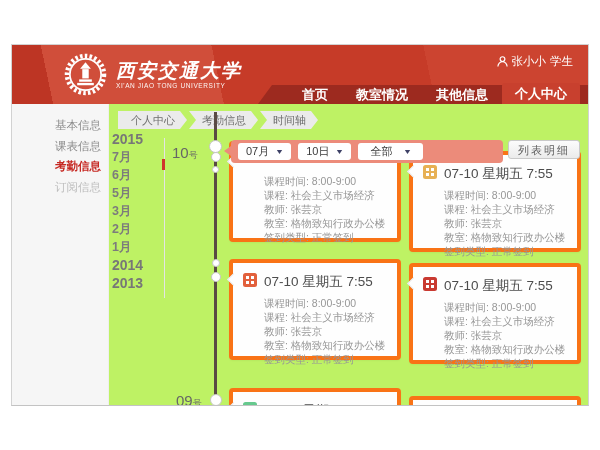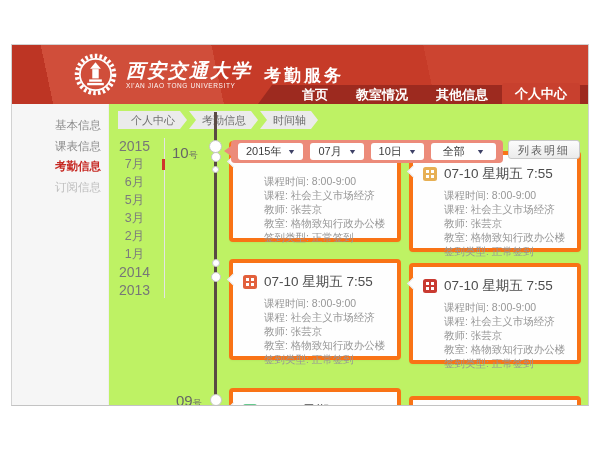--- a/index.html
+++ b/index.html
@@ -4,21 +4,21 @@
 <style>
   * { margin:0; padding:0; box-sizing:border-box; }
   html,body { width:600px; height:450px; background:#fff; font-family:"Liberation Sans","DejaVu Sans",sans-serif; overflow:hidden; }
 
   .mockup { position:absolute; left:11px; top:44px; width:578px; height:362px;
             border:1px solid #d2d2d2; border-bottom-color:#c3c3c3; background:#fdfdfd; overflow:hidden; }
 
   
   .hd { position:relative; width:100%; height:59px;
         background:linear-gradient(78deg,#bd3524 0 7%,#d04e3a 7% 36%,#c63b28 36% 72%,#cc4430 72% 100%); }
-  .logo-row { position:absolute; left:62px; top:8px; display:flex; align-items:center; color:#fff; }
+  .logo-row { position:absolute; left:52px; top:8px; display:flex; align-items:center; color:#fff; }
   .logo-svg { width:43px; height:43px; flex:0 0 auto; }
   .uni-block { margin-left:9px; }
   .uni-cn { font-family:"DejaVu Serif","Liberation Serif",serif; font-style:italic; font-weight:bold;
             font-size:19px; letter-spacing:2px; line-height:20px; }
   .uni-en { font-size:6.5px; letter-spacing:.6px; margin-top:2px; opacity:.95; }
   .app-title { margin-left:12px; font-size:17px; font-weight:bold; letter-spacing:3px; padding-top:2px; }
   .user { position:absolute; right:15px; top:9px; display:flex; align-items:center; gap:4px;
           color:#fff; font-size:11.5px; cursor:pointer; }
   .navstrip { position:absolute; right:0; bottom:0; width:330px; height:19px; background:#9d2a1f;
               clip-path:polygon(14px 0,100% 0,100% 100%,0 100%); }
@@ -35,21 +35,21 @@
   .side-item:first-child { margin-top:16px; }
   .side-item.active { color:#c62822; font-weight:bold; }
   .side-item.muted { color:#bcbcbc; }
 
   .crumbs { position:absolute; left:106px; top:7px; display:flex; }
   .crumb { height:18px; line-height:18px; background:#ebebeb; color:#6e6e6e; font-size:11px;
            padding:0 12px 0 13px; margin-right:2px; cursor:pointer;
            clip-path:polygon(0 0,calc(100% - 7px) 0,100% 50%,calc(100% - 7px) 100%,0 100%,7px 50%); }
   .crumb:first-child { clip-path:polygon(0 0,calc(100% - 7px) 0,100% 50%,calc(100% - 7px) 100%,0 100%); }
 
-  .years { position:absolute; left:100px; top:33px; width:45px; text-align:center; color:#7c7c7c; }
+  .years { position:absolute; left:100px; top:26px; width:45px; text-align:left; color:#7c7c7c;font-weight:bold; }
   .yitem { line-height:18px; font-size:12.5px; cursor:pointer; }
   .yitem.year { font-size:14px; color:#777; }
   .ydivider { position:absolute; left:152px; top:34px; width:1px; height:160px; background:#e4e4e4; }
   .ytick { position:absolute; left:150px; top:55px; width:3px; height:11px; background:#d0342c; }
 
   .daymark { position:absolute; color:#666; }
   .daymark .n { font-size:15px; }
   .daymark .s { font-size:9px; }
   #day10 { left:160px; top:40px; }
   #day09 { left:164px; top:288px; }
@@ -69,21 +69,21 @@
 
   .listbtn { position:absolute; left:496px; top:36px; height:19px; padding:0 9px; line-height:18px;
              background:linear-gradient(#fcfcfc,#ebebeb); border:1px solid #c9c9c9; border-radius:3px;
              font-size:11px; letter-spacing:2px; color:#5f5f5f; cursor:pointer; z-index:5; }
 
   
   .card { position:absolute; width:172px; background:#fefefe; border:4px solid #f97316; border-radius:4px;
           padding:10px 10px 8px; box-shadow:0 1px 2px rgba(0,0,0,.04); z-index:1; cursor:pointer; }
   .card::before { content:""; position:absolute; left:-4.5px; top:12px; width:8px; height:8px; background:#fefefe;
                   border-left:1px solid #e6e6e6; border-bottom:1px solid #e6e6e6; transform:rotate(45deg); }
-  .chead { display:flex; align-items:center; gap:7px; min-height:14px; }
+  .chead { display:flex; gap:7px; min-height:14px; }
   .cicon { position:relative; width:14px; height:14px; border-radius:2.5px; flex:0 0 auto; }
   .cicon::before { content:""; position:absolute; left:3px; top:3px; width:3px; height:3px; background:#fff;
                    box-shadow:5px 0 0 #fff,0 5px 0 #fff,5px 5px 0 #fff; }
   .ctitle { font-size:13.5px; color:#4c4c4c; white-space:nowrap; }
   .cfields { margin:5px 0 0 21px; }
   .cf { font-size:10.5px; color:#979797; line-height:14px; white-space:nowrap; }
 
   #cL0 { left:217px; top:37px;  height:101px; }
   #cR0 { left:397px; top:47px;  height:101px; }
   #cL1 { left:217px; top:155px; height:101px; }
@@ -103,23 +103,30 @@
         <circle cx="22" cy="22" r="16" fill="none" stroke="#fff" stroke-width="1.8"></circle>
         <path d="M22 9.5 L16.5 16 h11 Z" fill="#fff"></path>
         <rect x="18.7" y="16.5" width="6.6" height="9.5" fill="#fff"></rect>
         <rect x="15.5" y="27" width="13" height="2.4" fill="#fff"></rect>
         <rect x="13.5" y="30.6" width="17" height="2.4" fill="#fff"></rect>
       </svg>
       <div class="uni-block">
         <div class="uni-cn">西安交通大学</div>
         <div class="uni-en">XI'AN JIAO TONG UNIVERSITY</div>
       </div>
-      <div class="app-title">考勤服务</div>
-    </div>
-
+    </div>
+
+    <div class="user">
+      <svg width="11" height="11" viewBox="0 0 12 12">
+        <circle cx="6" cy="3.4" r="2.6" fill="none" stroke="#fff" stroke-width="1.3"></circle>
+        <path d="M1 11.5 a5 5.4 0 0 1 10 0" fill="none" stroke="#fff" stroke-width="1.3"></path>
+      </svg>
+      <span>张小小</span>
+      <span>学生</span>
+    </div>
 
     <div class="navstrip"></div>
     <div class="nav">
       <div class="nav-item">首页</div>
       <div class="nav-item">教室情况</div>
       <div class="nav-item">其他信息</div>
       <div class="nav-item tab">个人中心</div>
     </div>
   </div>
 
@@ -158,24 +165,20 @@
     <div class="tline"></div>
     <div class="tc" style="left:196.5px;top:36px;width:13px;height:13px;"></div>
     <div class="tc" style="left:198.5px;top:48px;width:10px;height:10px;"></div>
     <div class="tc" style="left:200px;top:62px;width:7px;height:7px;"></div>
     <div class="tc" style="left:199.5px;top:155px;width:8px;height:8px;"></div>
     <div class="tc" style="left:198.5px;top:168px;width:10px;height:10px;"></div>
     <div class="tc" style="left:197.5px;top:290px;width:12px;height:12px;"></div>
 
     <div class="fbar">
       <div class="dd">
-        <span>2015年</span>
-        <span class="caret">▼</span>
-      </div>
-      <div class="dd">
         <span>07月</span>
         <span class="caret">▼</span>
       </div>
       <div class="dd">
         <span>10日</span>
         <span class="caret">▼</span>
       </div>
       <div class="dd wide">
         <span>全部</span>
         <span class="caret">▼</span>

